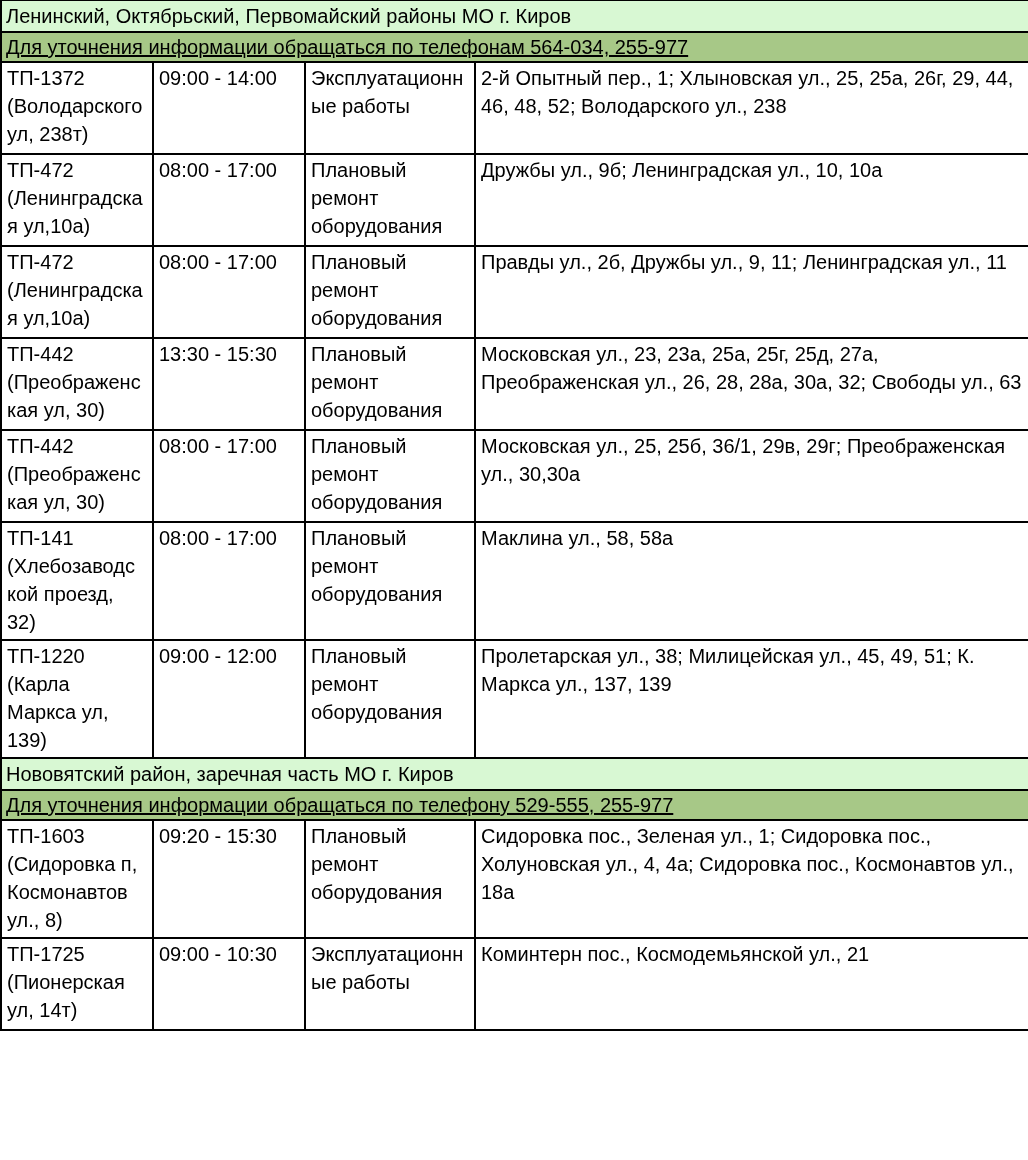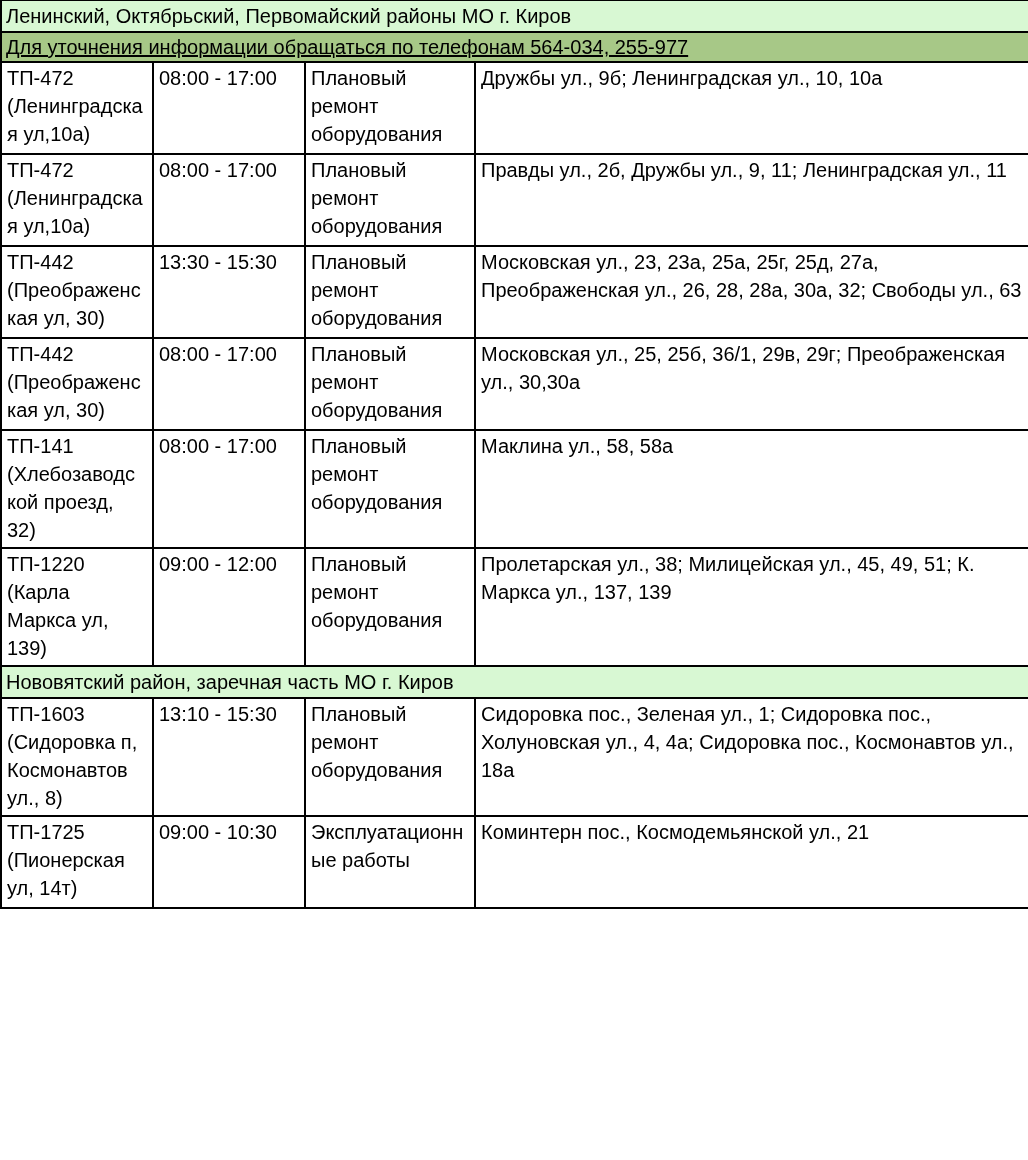--- a/index.html
+++ b/index.html
@@ -61,20 +61,26 @@
       <col class="c4">
     </colgroup>
     <tbody>
   <tr class="region-row">
     <td colspan="4">Ленинский, Октябрьский, Первомайский районы МО г. Киров</td>
   </tr>
   <tr class="info-row">
     <td colspan="4">Для уточнения информации обращаться по телефонам 564-034, 255-977</td>
   </tr>
 
+  <tr class="body-row">
+    <td class="tp">ТП-1372 (Володарского ул, 238т)</td>
+    <td class="time">09:00 - 14:00</td>
+    <td class="work">Эксплуатационные работы</td>
+    <td class="addr">2-й Опытный пер., 1; Хлыновская ул., 25, 25а, 26г, 29, 44, 46, 48, 52; Володарского ул., 238</td>
+  </tr>
 
   <tr class="body-row">
     <td class="tp">ТП-472 (Ленинградская ул,10а)</td>
     <td class="time">08:00 - 17:00</td>
     <td class="work">Плановый ремонт оборудования</td>
     <td class="addr">Дружбы ул., 9б; Ленинградская ул., 10, 10а</td>
   </tr>
 
   <tr class="body-row">
     <td class="tp">ТП-472 (Ленинградская ул,10а)</td>
@@ -108,24 +114,27 @@
     <td class="tp">ТП-1220 (Карла Маркса ул, 139)</td>
     <td class="time">09:00 - 12:00</td>
     <td class="work">Плановый ремонт оборудования</td>
     <td class="addr">Пролетарская ул., 38; Милицейская ул., 45, 49, 51; К. Маркса ул., 137, 139</td>
   </tr>
 
 
   <tr class="region-row">
     <td colspan="4">Нововятский район, заречная часть МО г. Киров</td>
   </tr>
+  <tr class="info-row">
+    <td colspan="4">Для уточнения информации обращаться по телефону 529-555, 255-977</td>
+  </tr>
 
   <tr class="body-row">
     <td class="tp">ТП-1603 (Сидоровка п, Космонавтов ул., 8)</td>
-    <td class="time">13:10 - 15:30</td>
+    <td class="time">09:20 - 15:30</td>
     <td class="work">Плановый ремонт оборудования</td>
     <td class="addr">Сидоровка пос., Зеленая ул., 1; Сидоровка пос., Холуновская ул., 4, 4а; Сидоровка пос., Космонавтов ул., 18а</td>
   </tr>
 
   <tr class="body-row">
     <td class="tp">ТП-1725 (Пионерская ул, 14т)</td>
     <td class="time">09:00 - 10:30</td>
     <td class="work">Эксплуатационные работы</td>
     <td class="addr">Коминтерн пос., Космодемьянской ул., 21</td>
   </tr>

